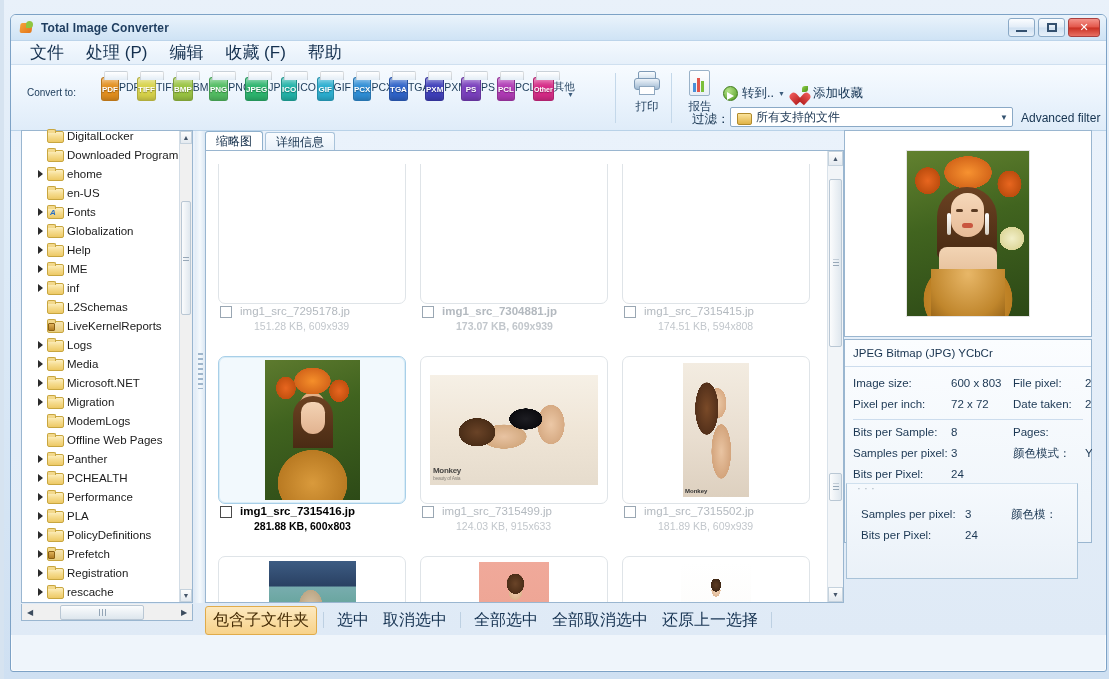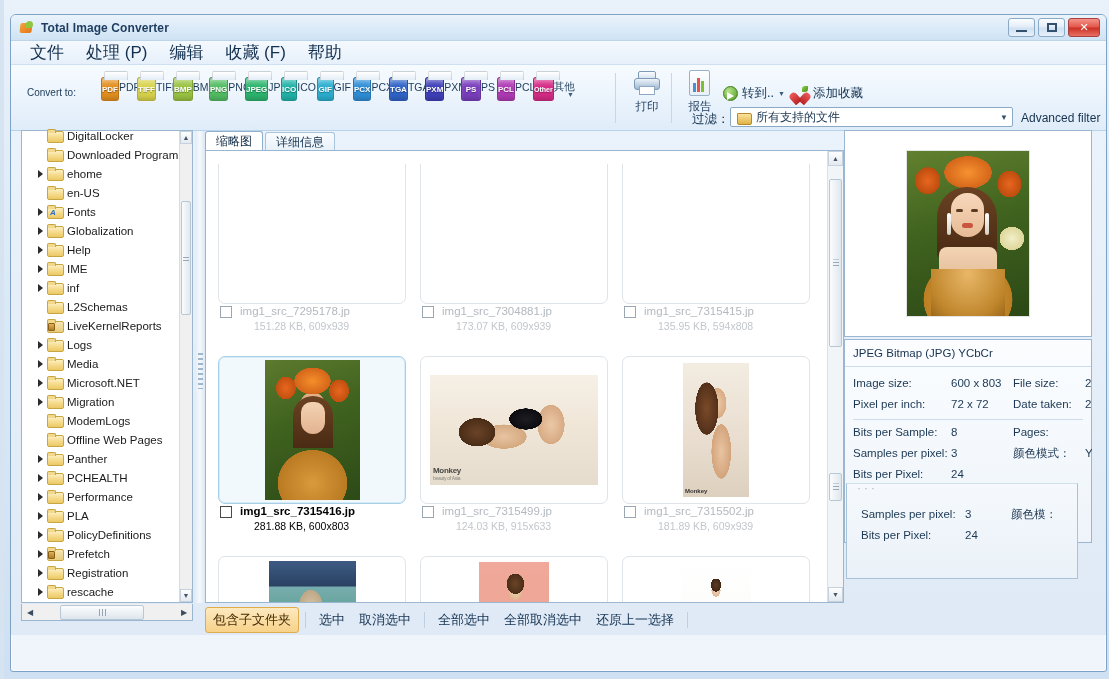--- a/index.html
+++ b/index.html
@@ -298,21 +298,21 @@
     position:absolute; left:2px; top:2px; width:12px;height:12px;
     border:1px solid #9aa7b3; background:#fff;
   }
   .cell .fname{
     font-size:11.5px; color:#b3b9bf; line-height:15px; white-space:nowrap;
   }
   .cell .fmeta{
     font-size:10.5px; color:#c2c7cc; line-height:14px; padding-left:14px; white-space:nowrap;
   }
   .cell.sel .fname{ color:#000; font-weight:bold; }
-  .cell.sel .fmeta{ color:#000; font-weight:normal; }
+  .cell.sel .fmeta{ color:#000; font-weight:bold; }
   .cell.sel .chk{ border-color:#4a4a4a; }
 
   .thumbbox{
     width:188px; height:148px; border:1px solid #dfe4e8; border-radius:7px;
     background:#fff; display:flex; align-items:center; justify-content:center;
     overflow:hidden;
   }
   .thumbbox.active{ border:1px solid #a8cfe8; background:#f2f9fd; box-shadow:0 0 0 1px #d8ecf7 inset;}
   .photo{ position:relative; overflow:hidden; background:#f3efe9; }
 
@@ -383,21 +383,21 @@
     text-shadow:0 1px 0 rgba(255,255,255,.6);
     pointer-events:none; z-index:5;
   }
 
   
   .selbar{
     position:absolute; left:194px; right:262px; bottom:1px; height:28px;
     display:flex; align-items:center; gap:0;
   }
   .selbtn{
-    font-size:13px;color:#143150; padding:3px 7px; white-space:nowrap;
+    font-size:16px;color:#143150; padding:3px 7px; white-space:nowrap;
   }
   .selbtn.on{
     background:linear-gradient(180deg,#fde9bf,#f7d28a);
     border:1px solid #e0ab4a; border-radius:3px; color:#462c05;
   }
   .sel-sep{ width:1px;height:16px;background:#bdd0e2;margin:0 6px;}
 
   
   .rpanel{
     position:absolute; right:14px; top:-1px; width:248px; bottom:32px;
@@ -818,34 +818,34 @@
         <div class="grid-wrap">
           <div class="grid-inner" id="grid">
               <div class="cell" style="left: 12px; top: -8px;">
                 <div class="thumbbox"></div>
                 <div class="namebox">
                   <span class="chk"></span>
                   <div class="fname">img1_src_7295178.jp</div>
                   <div class="fmeta">151.28 KB, 609x939</div>
                 </div>
               </div>
-              <div class="cell" style="left: 214px; top: -8px;">
+              <div class="cell" style="left: 214px; top: -8px; font-weight: bold;">
                 <div class="thumbbox"></div>
                 <div class="namebox">
                   <span class="chk"></span>
                   <div class="fname">img1_src_7304881.jp</div>
                   <div class="fmeta">173.07 KB, 609x939</div>
                 </div>
               </div>
               <div class="cell" style="left: 416px; top: -8px;">
                 <div class="thumbbox"></div>
                 <div class="namebox">
                   <span class="chk"></span>
                   <div class="fname">img1_src_7315415.jp</div>
-                  <div class="fmeta">135.95 KB, 594x808</div>
+                  <div class="fmeta">174.51 KB, 594x808</div>
                 </div>
               </div>
               <div class="cell sel" style="left: 12px; top: 192px;">
                 <div class="thumbbox active">
                   <div class="photo ph1"></div>
                 </div>
                 <div class="namebox">
                   <span class="chk"></span>
                   <div class="fname">img1_src_7315416.jp</div>
                   <div class="fmeta">281.88 KB, 600x803</div>
@@ -934,21 +934,21 @@
         </div>
 
         <div class="info-box">
           <div class="info-head">
             <div class="l">JPEG Bitmap (JPG) YCbCr</div>
           </div>
           <div class="info-grid">
             <div class="irow">
               <span class="k">Image size:</span>
               <span class="v">600 x 803</span>
-              <span class="k2">File size:</span>
+              <span class="k2">File pixel:</span>
               <span class="v2">2</span>
             </div>
             <div class="irow">
               <span class="k">Pixel per inch:</span>
               <span class="v">72 x 72</span>
               <span class="k2">Date taken:</span>
               <span class="v2">2</span>
             </div>
             <div class="info-div"></div>
             <div class="irow">

